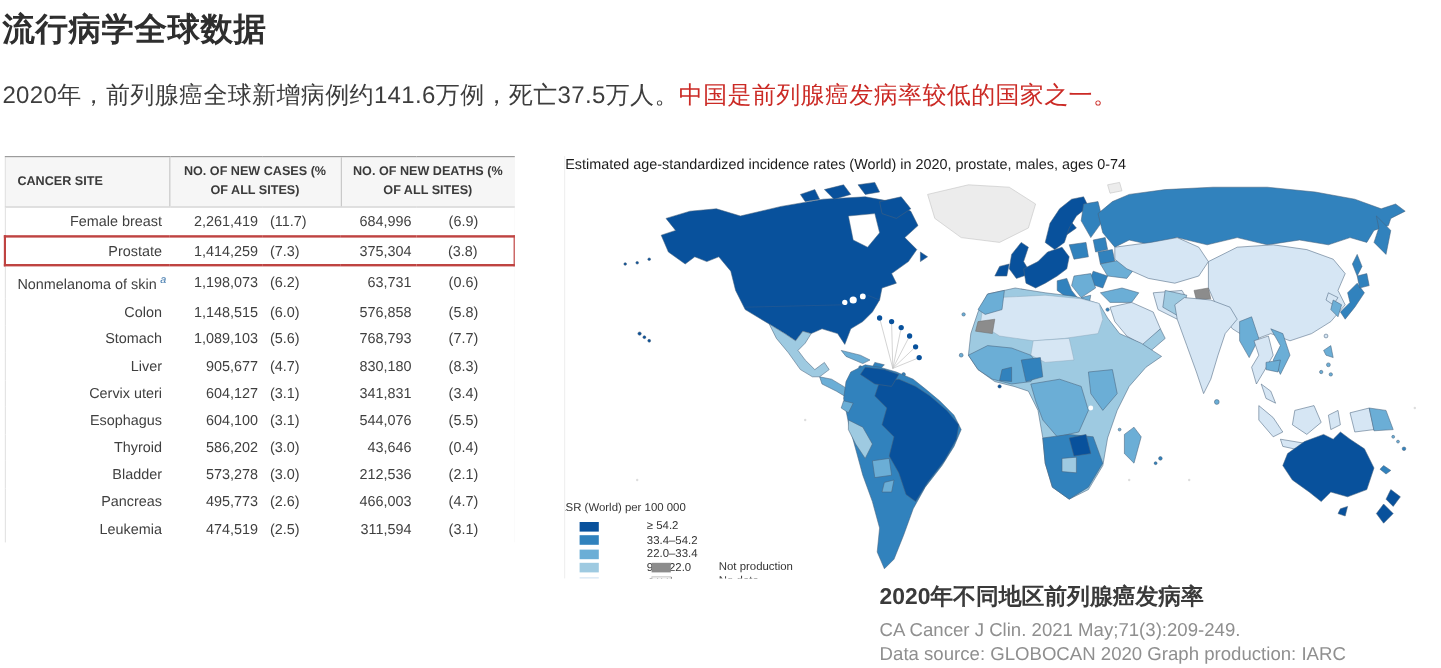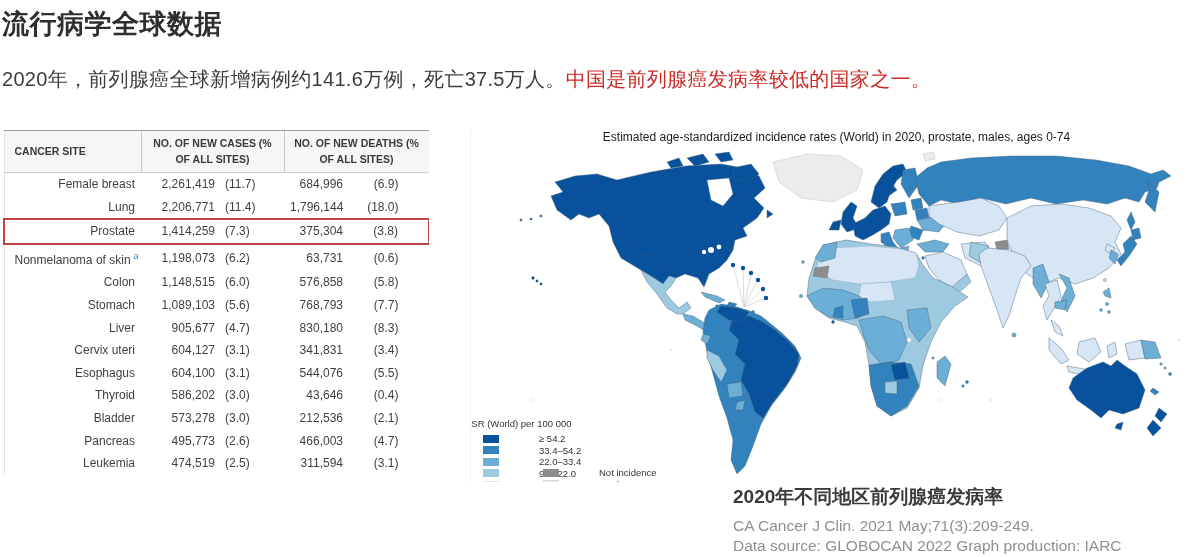--- a/index.html
+++ b/index.html
@@ -26,21 +26,21 @@
   .td-pct  { padding-right:20px; }
   .td-pct2 { text-align:right; padding-right:30px; }
   tr.highlight td { border-top:2px solid #bf4341; border-bottom:2px solid #bf4341; }
   tr.highlight td:first-child { border-left:2px solid #bf4341; }
   tr.highlight td:last-child  { border-right:2px solid #bf4341; }
   .note-sup { color:#4179ad; font-style:italic; font-size:9px; margin-left:3px; }
 
   
   .map-col { left:470px; top:130px; width:731px; height:352px; overflow:hidden;
              border-left:1px solid #f0f0f0; }
-  .map-title { width:731px; height:20px; text-align:center; font-size:12px; color:#1b1b1b; }
+  .map-title { width:731px; height:20px; font-size:12px; color:#1b1b1b; }
   svg.world { display:block; }
 
   .legend { position:absolute; left:-6px; top:288px; font-size:9.5px; color:#333; }
   .legend-title { margin-bottom:4px; white-space:nowrap; }
   .legend-rows { position:relative; margin-left:18px; }
   .legend-row { display:flex; align-items:center; height:11.5px; white-space:nowrap;gap:33px; }
   .swatch { width:16px; height:8px; margin-right:7px; flex:none; }
   .swatch.lite { border:1px solid #d8d8d8; }
   .legend-extra { position:absolute; left:60px; top:34px; }
 
@@ -72,27 +72,20 @@
         <th colspan="2">NO. OF NEW DEATHS (% OF ALL SITES)</th>
       </tr>
     </thead>
     <tbody>
         <tr>
           <td class="td-site">Female breast</td>
           <td class="td-num">2,261,419</td>
           <td class="td-pct">(11.7)</td>
           <td class="td-num">684,996</td>
           <td class="td-pct2">(6.9)</td>
-        </tr>
-        <tr>
-          <td class="td-site">Lung</td>
-          <td class="td-num">2,206,771</td>
-          <td class="td-pct">(11.4)</td>
-          <td class="td-num">1,796,144</td>
-          <td class="td-pct2">(18.0)</td>
         </tr>
         <tr class="highlight">
           <td class="td-site">Prostate</td>
           <td class="td-num">1,414,259</td>
           <td class="td-pct">(7.3)</td>
           <td class="td-num">375,304</td>
           <td class="td-pct2">(3.8)</td>
         </tr>
         <tr>
           <td class="td-site">Nonmelanoma of skin<sup class="note-sup">a</sup></td>
@@ -361,28 +354,28 @@
           <span class="swatch" style="background: rgb(158, 202, 225);"></span>
           <span>9.9–22.0</span>
         </div>
         <div class="legend-row">
           <span class="swatch" style="background: rgb(214, 230, 244);"></span>
           <span>&lt; 9.9</span>
         </div>
         <div class="legend-extra">
           <div class="legend-row">
             <span class="swatch" style="background: rgb(140, 140, 140);"></span>
-            <span>Not incidence</span>
+            <span>Not production</span>
           </div>
           <div class="legend-row">
             <span class="swatch lite" style="background: rgb(236, 236, 236);"></span>
             <span>No data</span>
           </div>
         </div>
     </div>
   </div>
 </div>
 
 <div class="abs caption">
   <div class="caption-title">2020年不同地区前列腺癌发病率</div>
   <div class="caption-line">CA Cancer J Clin. 2021 May;71(3):209-249.</div>
-  <div class="caption-line">Data source: GLOBOCAN 2022 Graph production: IARC</div>
+  <div class="caption-line">Data source: GLOBOCAN 2020 Graph production: IARC</div>
 </div>
 
 </body></html>

